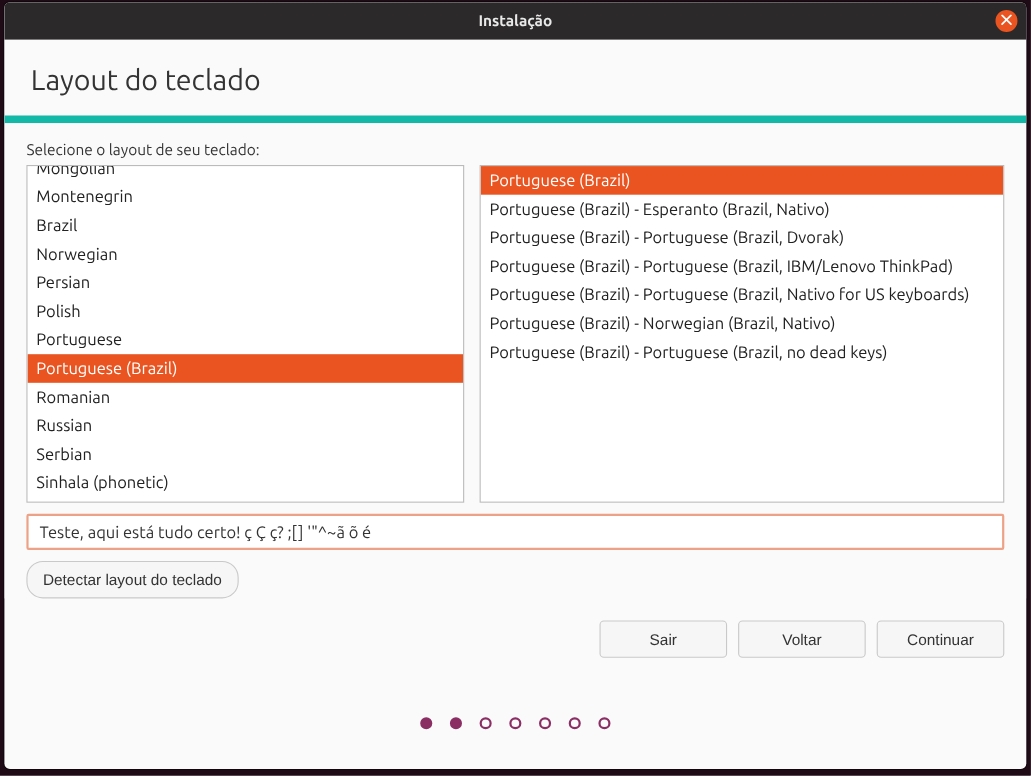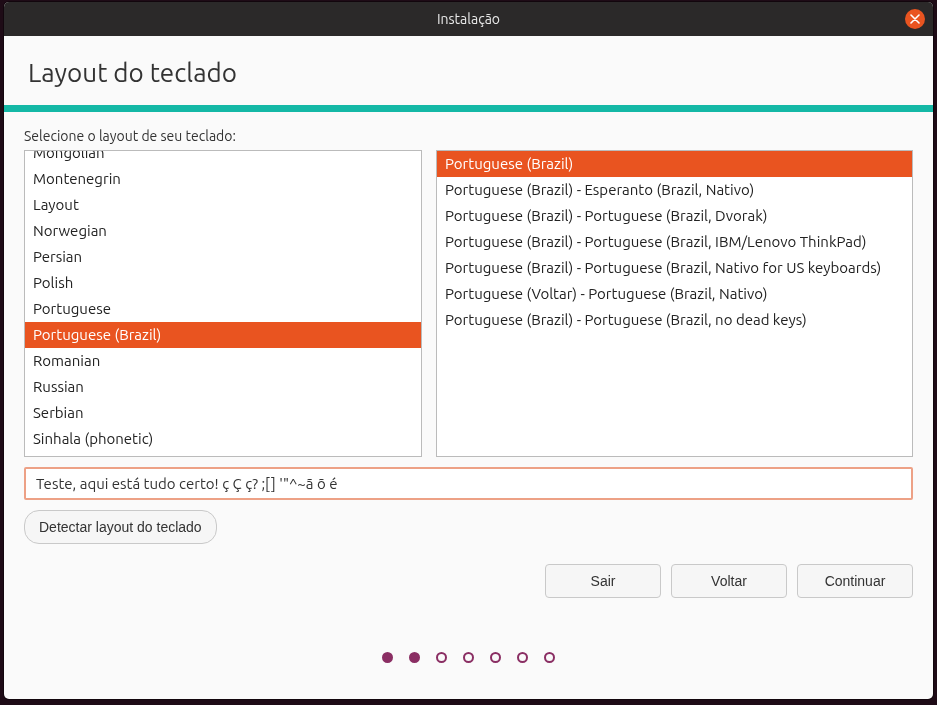--- a/index.html
+++ b/index.html
@@ -24,21 +24,21 @@
   .titlebar {
     height: 34px;
     background: #2b2929;
     display: flex;
     align-items: center;
     justify-content: center;
     position: relative;
   }
   .titlebar-title {
     color: #e9e9e9;
-    font-weight: 400;
+    font-weight: 700;
     font-size: 14px;
     text-align: right;
   }
   .titlebar-close {
     position: absolute;
     right: 8px; top: 50%;
     transform: translateY(-50%);
     width: 20px; height: 20px;
     border-radius: 50%;
     background: #e95420;
@@ -171,39 +171,39 @@
     <div class="page-title">Layout do teclado</div>
   </div>
 
   <div class="content">
     <div class="subtitle">Selecione o layout de seu teclado:</div>
 
     <div class="lists-row">
       <div class="listbox left" id="left-list">
           <div class="list-item cut">Mongolian</div>
           <div class="list-item">Montenegrin</div>
-          <div class="list-item">Layout</div>
+          <div class="list-item">Brazil</div>
           <div class="list-item">Norwegian</div>
           <div class="list-item">Persian</div>
           <div class="list-item">Polish</div>
           <div class="list-item">Portuguese</div>
           <div class="list-item selected">Portuguese (Brazil)</div>
           <div class="list-item">Romanian</div>
           <div class="list-item">Russian</div>
           <div class="list-item">Serbian</div>
           <div class="list-item">Sinhala (phonetic)</div>
           <div class="list-item">Slovak</div>
         </div>
       <div class="listbox right" id="right-list">
           <div class="list-item selected">Portuguese (Brazil)</div>
           <div class="list-item">Portuguese (Brazil) - Esperanto (Brazil, Nativo)</div>
           <div class="list-item">Portuguese (Brazil) - Portuguese (Brazil, Dvorak)</div>
           <div class="list-item">Portuguese (Brazil) - Portuguese (Brazil, IBM/Lenovo ThinkPad)</div>
           <div class="list-item">Portuguese (Brazil) - Portuguese (Brazil, Nativo for US keyboards)</div>
-          <div class="list-item">Portuguese (Voltar) - Portuguese (Brazil, Nativo)</div>
+          <div class="list-item">Portuguese (Brazil) - Norwegian (Brazil, Nativo)</div>
           <div class="list-item">Portuguese (Brazil) - Portuguese (Brazil, no dead keys)</div>
         </div>
     </div>
 
     <input class="test-input" id="test-input" type="text" value="Teste, aqui está tudo certo! ç Ç ç? ;[] '&quot;^~ã õ é " style="">
 
     <div>
       <button class="detect-btn">Detectar layout do teclado</button>
     </div>
   </div>

